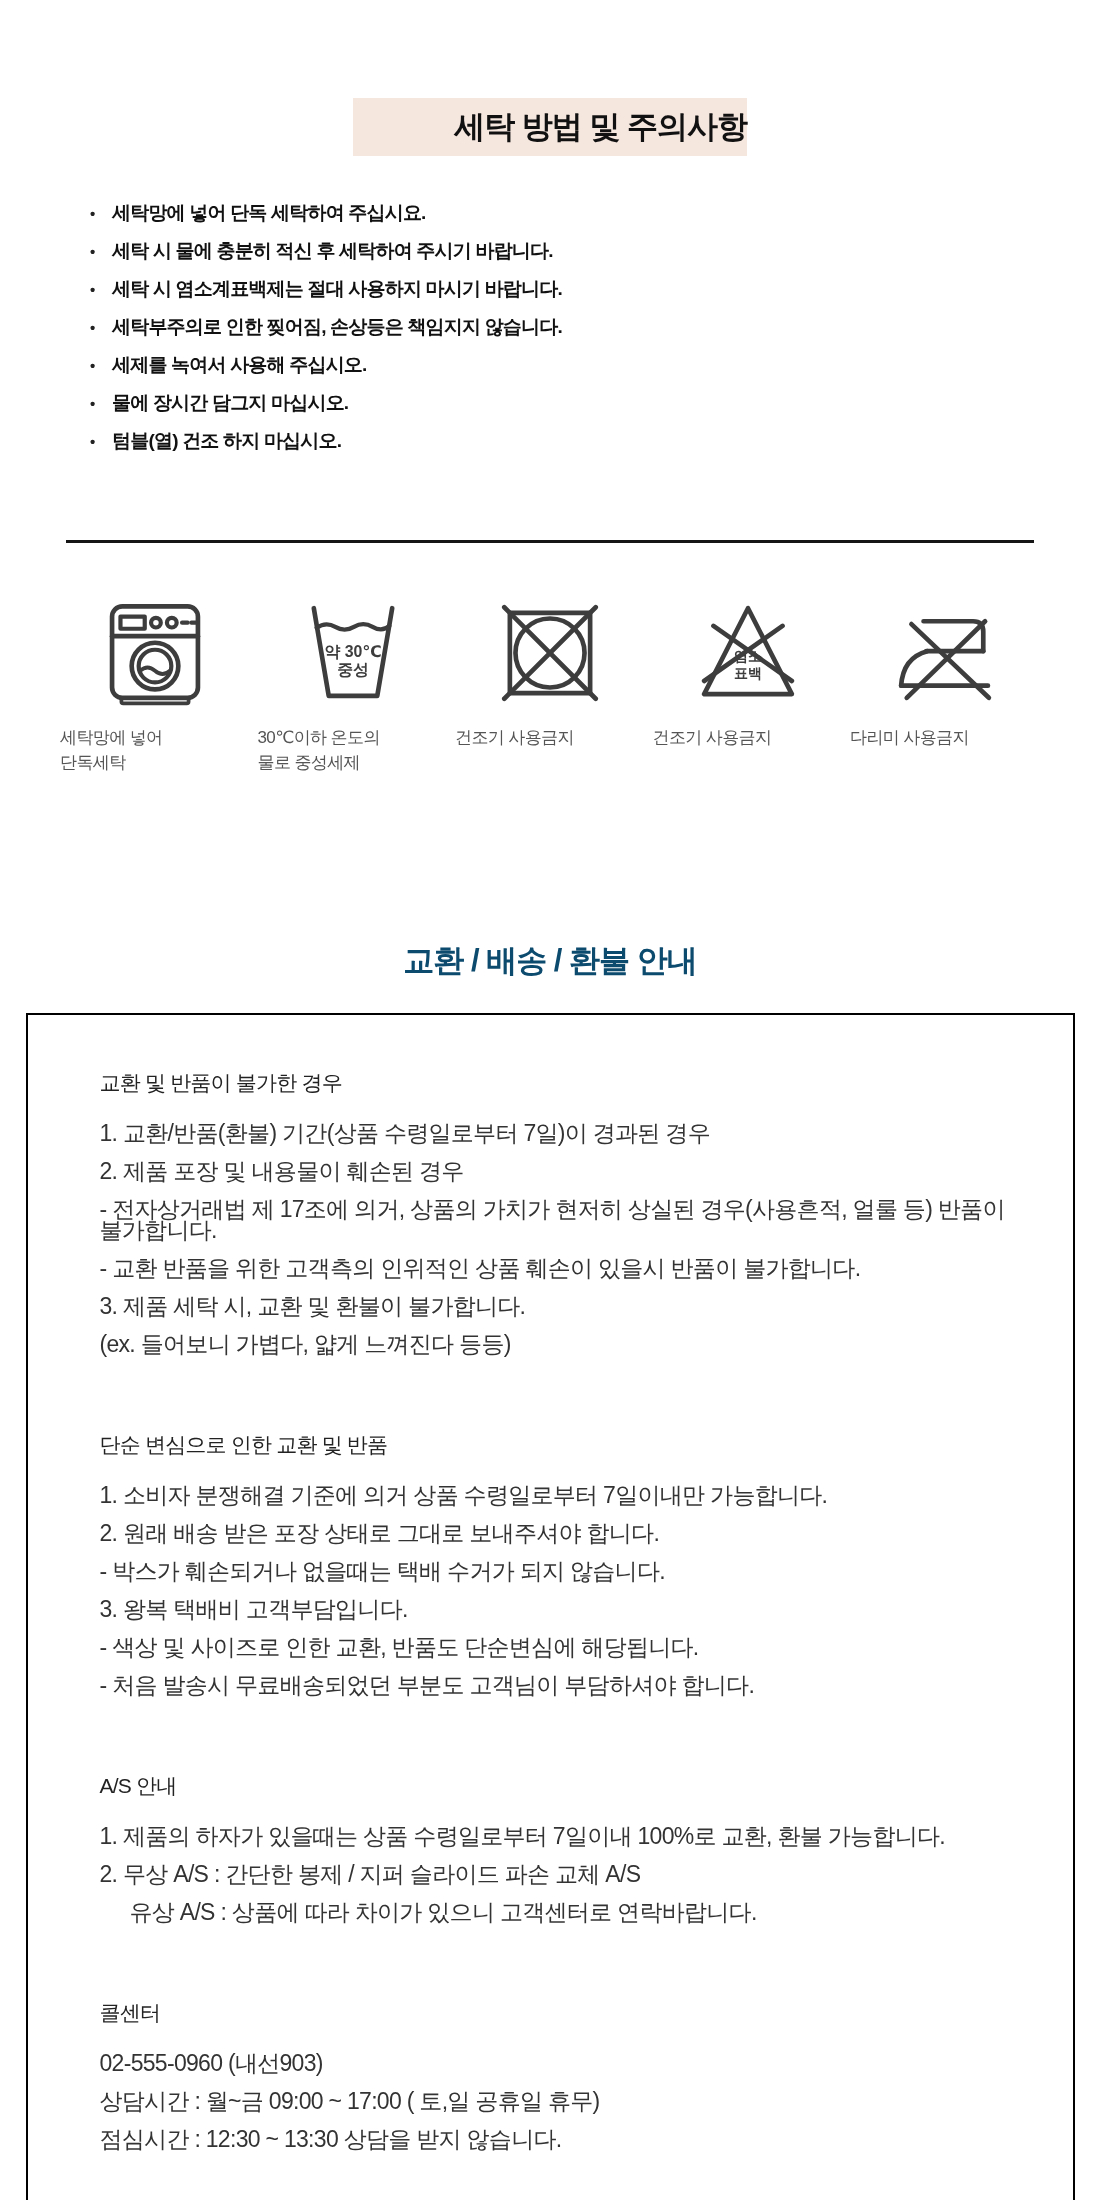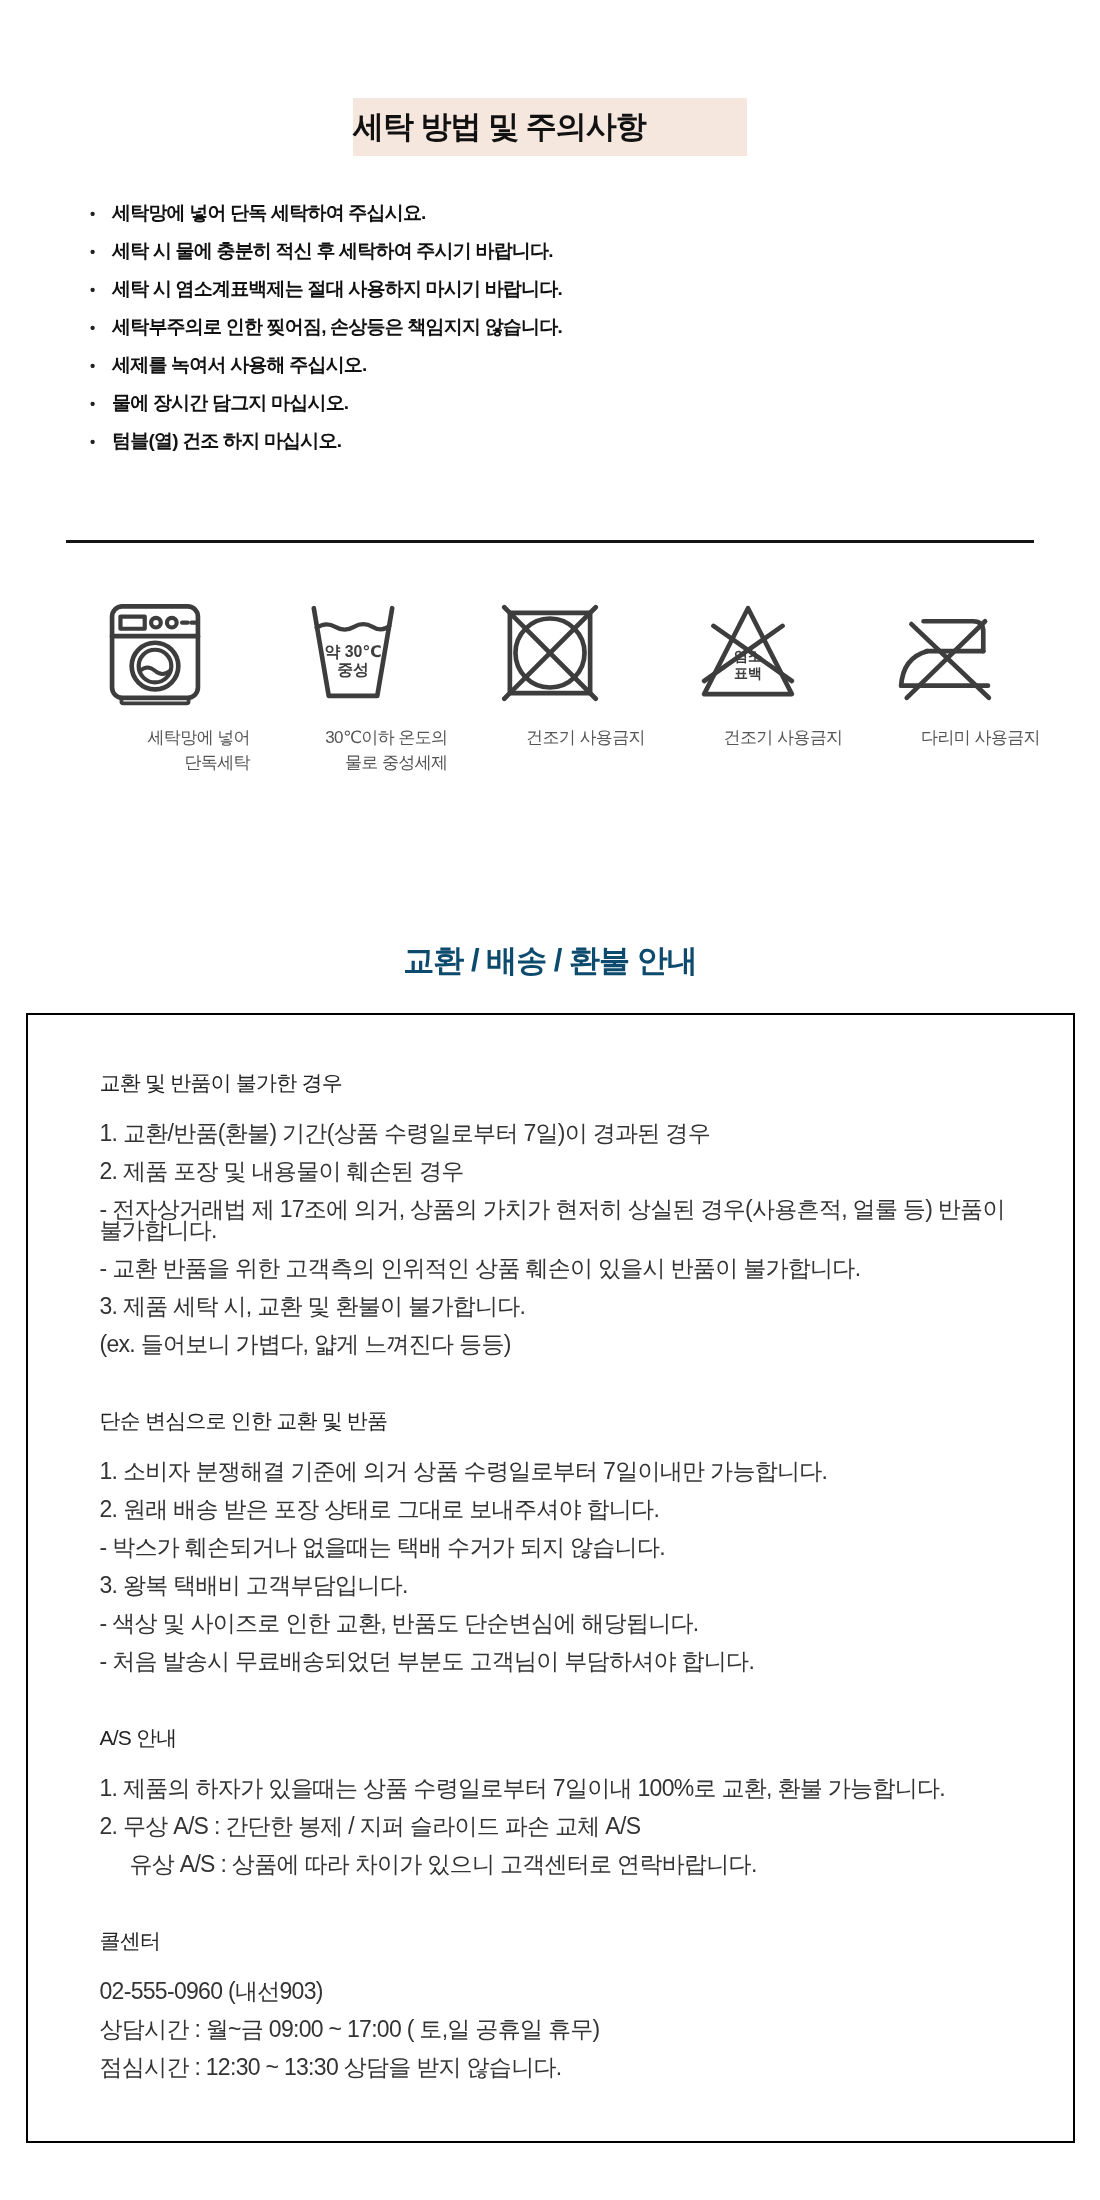--- a/index.html
+++ b/index.html
@@ -11,21 +11,21 @@
     color: #222;
     overflow: hidden;
   }
 
   
   .wash-title-box {
     margin: 98px auto 16px;
     width: 394px;
     height: 58px;
     background: #f5e6de;
-    text-align: left;
+    text-align: right;
     font-size: 31px;
     line-height: 58px;
     font-weight: 700;
     color: #111;
     letter-spacing: -1px;
   }
   .bullet-area {
     margin: 46px 40px 0 88px;
     display: flex;
     flex-direction: column;
@@ -59,21 +59,21 @@
     margin: 72px auto 0;
   }
 
   .icons-row {
     margin: 54px 60px 0;
     display: flex;
     justify-content: space-between;
   }
   .icon-item {
     width: 190px;
-    text-align: right;
+    text-align: left;
   }
   .icon-item svg { display: block; margin: 0 auto; }
   .icon-label {
     margin-top: 16px;
     font-size: 17px;
     color: #555;
     letter-spacing: -0.6px;
     line-height: 25px;
   }
   .care-svg { stroke: #3d3d3d; fill: none; stroke-width: 5; stroke-linecap: round; stroke-linejoin: round; }
@@ -88,21 +88,21 @@
     color: #0c4a6e;
     letter-spacing: -1px;
   }
   .info-box {
     width: 1049px;
     margin: 31px auto 0;
     border: 2px solid #000;
     background: #fff;
     padding: 54px 60px 46px 72px;
   }
-  .info-section + .info-section { margin-top: 52px; }
+  .info-section + .info-section { margin-top: 76px; }
   .info-heading {
     font-size: 21px;
     color: #222;
     letter-spacing: -0.8px;
     margin-bottom: 26px;
   }
   .info-section p {
     font-size: 23px;
     color: #333;
     letter-spacing: -0.7px;

